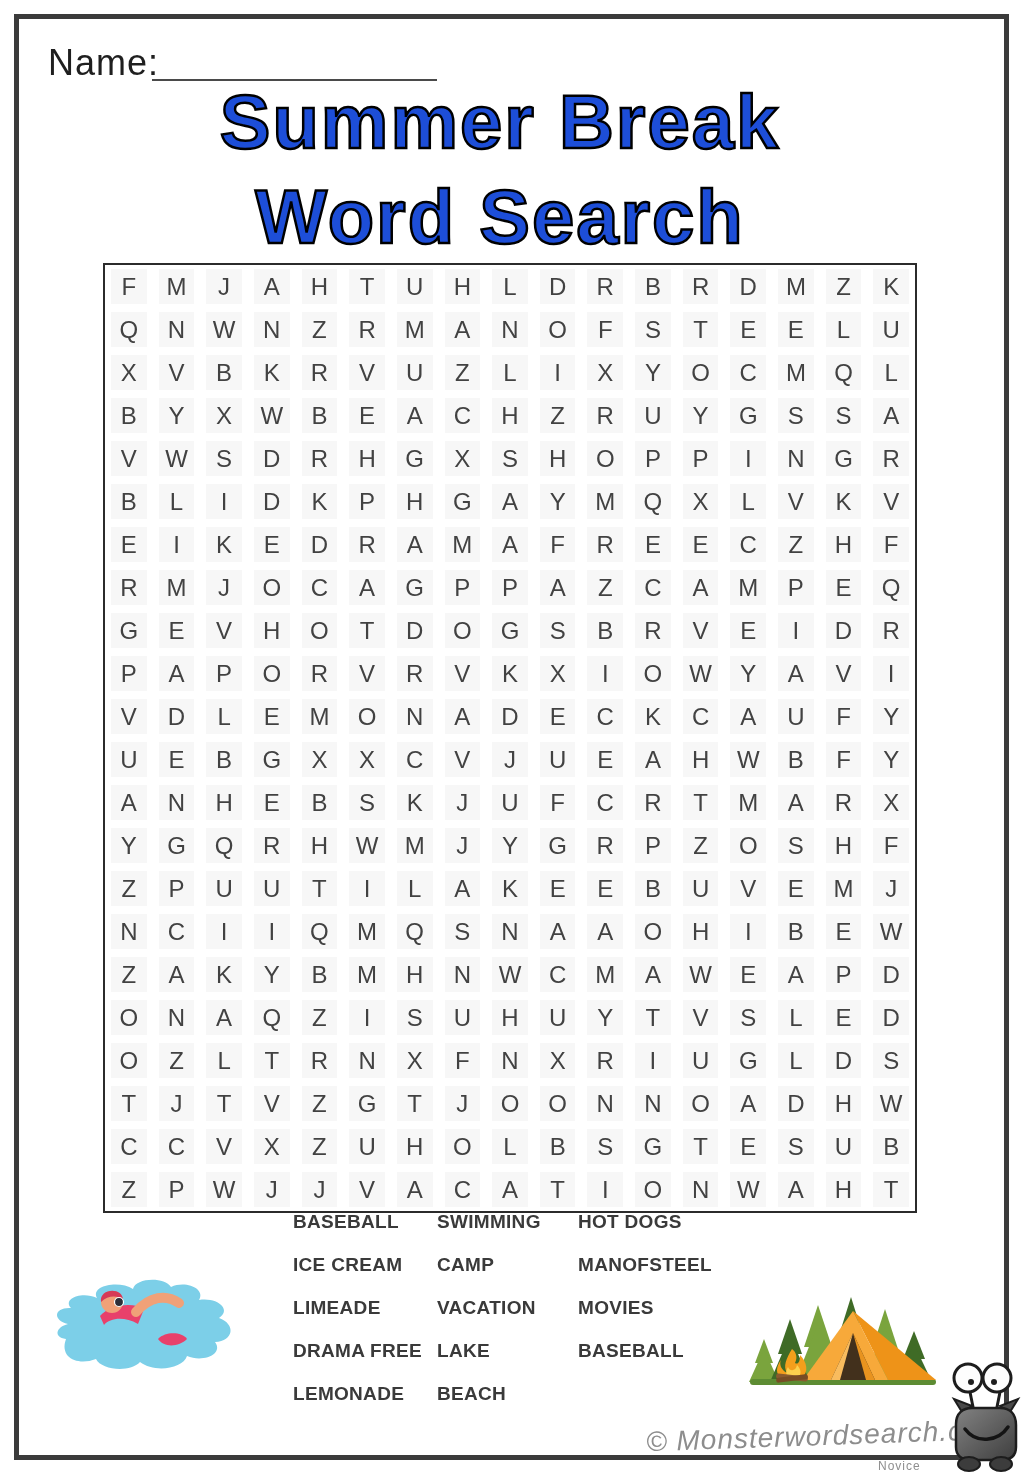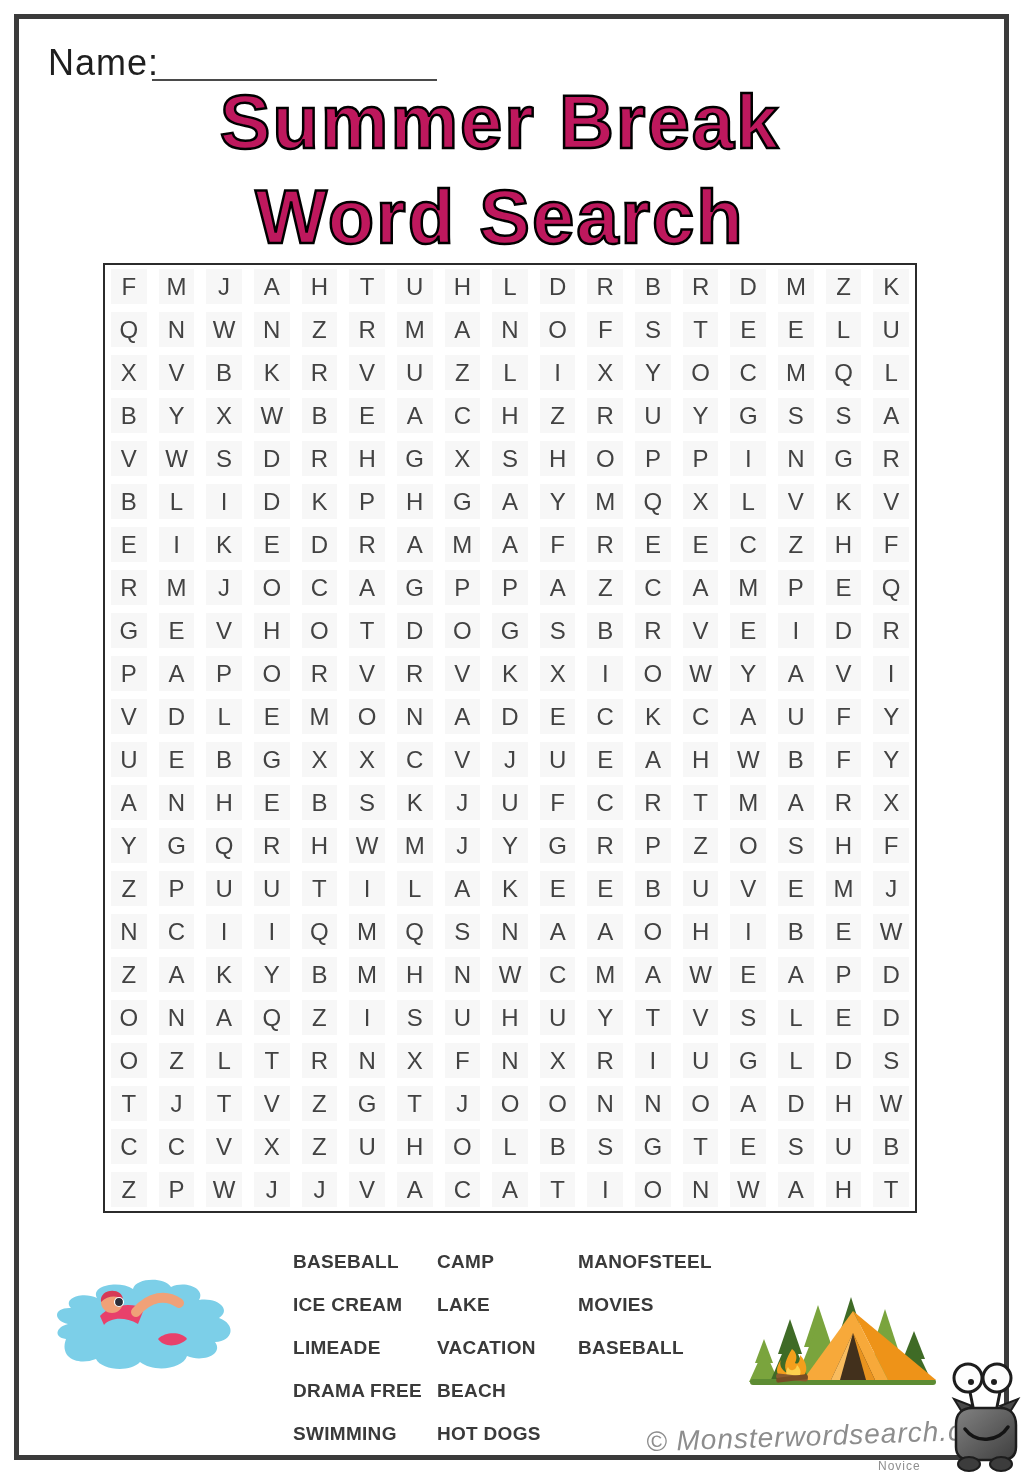--- a/index.html
+++ b/index.html
@@ -14,36 +14,36 @@
   .name-label{
     position:absolute;left:48px;top:42px;font-size:36px;color:#1f1f1f;
     letter-spacing:1px;z-index:1;
   }
   .name-line{
     position:absolute;left:152px;top:46px;width:285px;height:33px;
     border-bottom:2px solid #4a4a4a;z-index:1;
   }
   .title{
     position:absolute;left:0;top:74px;width:1000px;text-align:center;
-    font-weight:900;font-size:76px;line-height:95px;color:#be185d;
+    font-weight:900;font-size:76px;line-height:95px;color:#1d4ed8;
     letter-spacing:2px;-webkit-text-stroke:2.5px #000;z-index:1;
   }
   .grid{
     position:absolute;left:103px;top:263px;width:814px;height:950px;
     box-sizing:border-box;border:2px solid #2b2b2b;
     display:grid;grid-template-columns:repeat(17,1fr);grid-template-rows:repeat(22,1fr);
     background:#ffffff;z-index:1;
   }
   .cell{
     margin:4px 6px;background:#f7f7f7;
     display:flex;align-items:center;justify-content:center;
     font-size:24px;color:#424242;font-weight:400;
   }
   .words{
-    position:absolute;left:293px;top:1240px;z-index:1;
+    position:absolute;left:293px;top:1200px;z-index:1;
     display:grid;grid-auto-flow:column;
     grid-template-rows:repeat(5,43px);grid-template-columns:144px 141px 160px;
     font-size:19px;font-weight:700;color:#3a3a3a;letter-spacing:0.3px;
   }
   .word{display:flex;align-items:center;}
   .illus{position:absolute;z-index:2;}
   .watermark{
     position:absolute;left:646px;top:1420px;font-size:28px;font-style:italic;
     color:#8d8d8d;letter-spacing:1px;transform:rotate(-2deg);z-index:1;white-space:nowrap;
   }
@@ -441,24 +441,25 @@
     <div class="cell">A</div>
     <div class="cell">H</div>
     <div class="cell">T</div>
   </div>
 
 <div class="words" id="words">
     <div class="word">BASEBALL</div>
     <div class="word">ICE CREAM</div>
     <div class="word">LIMEADE</div>
     <div class="word">DRAMA FREE</div>
+    <div class="word">LEMONADE</div>
     <div class="word">SWIMMING</div>
     <div class="word">CAMP</div>
+    <div class="word">VACATION</div>
     <div class="word">LAKE</div>
-    <div class="word">VACATION</div>
     <div class="word">BEACH</div>
     <div class="word">HOT DOGS</div>
     <div class="word">MANOFSTEEL</div>
     <div class="word">MOVIES</div>
     <div class="word">BASEBALL</div>
   </div>
 
 <svg class="illus" style="left:38px;top:1262px" width="202" height="116" viewBox="0 0 202 116">
   <path fill="#7ccfe8" d="M30,62 C14,58 16,45 33,46 C24,36 45,29 59,36 C52,23 82,18 95,27 C97,16 126,14 133,25 C148,18 168,27 161,38 C180,35 194,48 181,56 C198,62 196,79 177,80 C186,92 165,101 149,94 C145,107 116,111 102,100 C92,111 63,108 58,97 C40,104 21,96 28,77 C15,75 18,65 30,62 Z"></path>
   <path fill="#e8416b" d="M62,54 C72,42 96,40 106,47 L100,62 C86,54 72,56 66,63 Z"></path>

